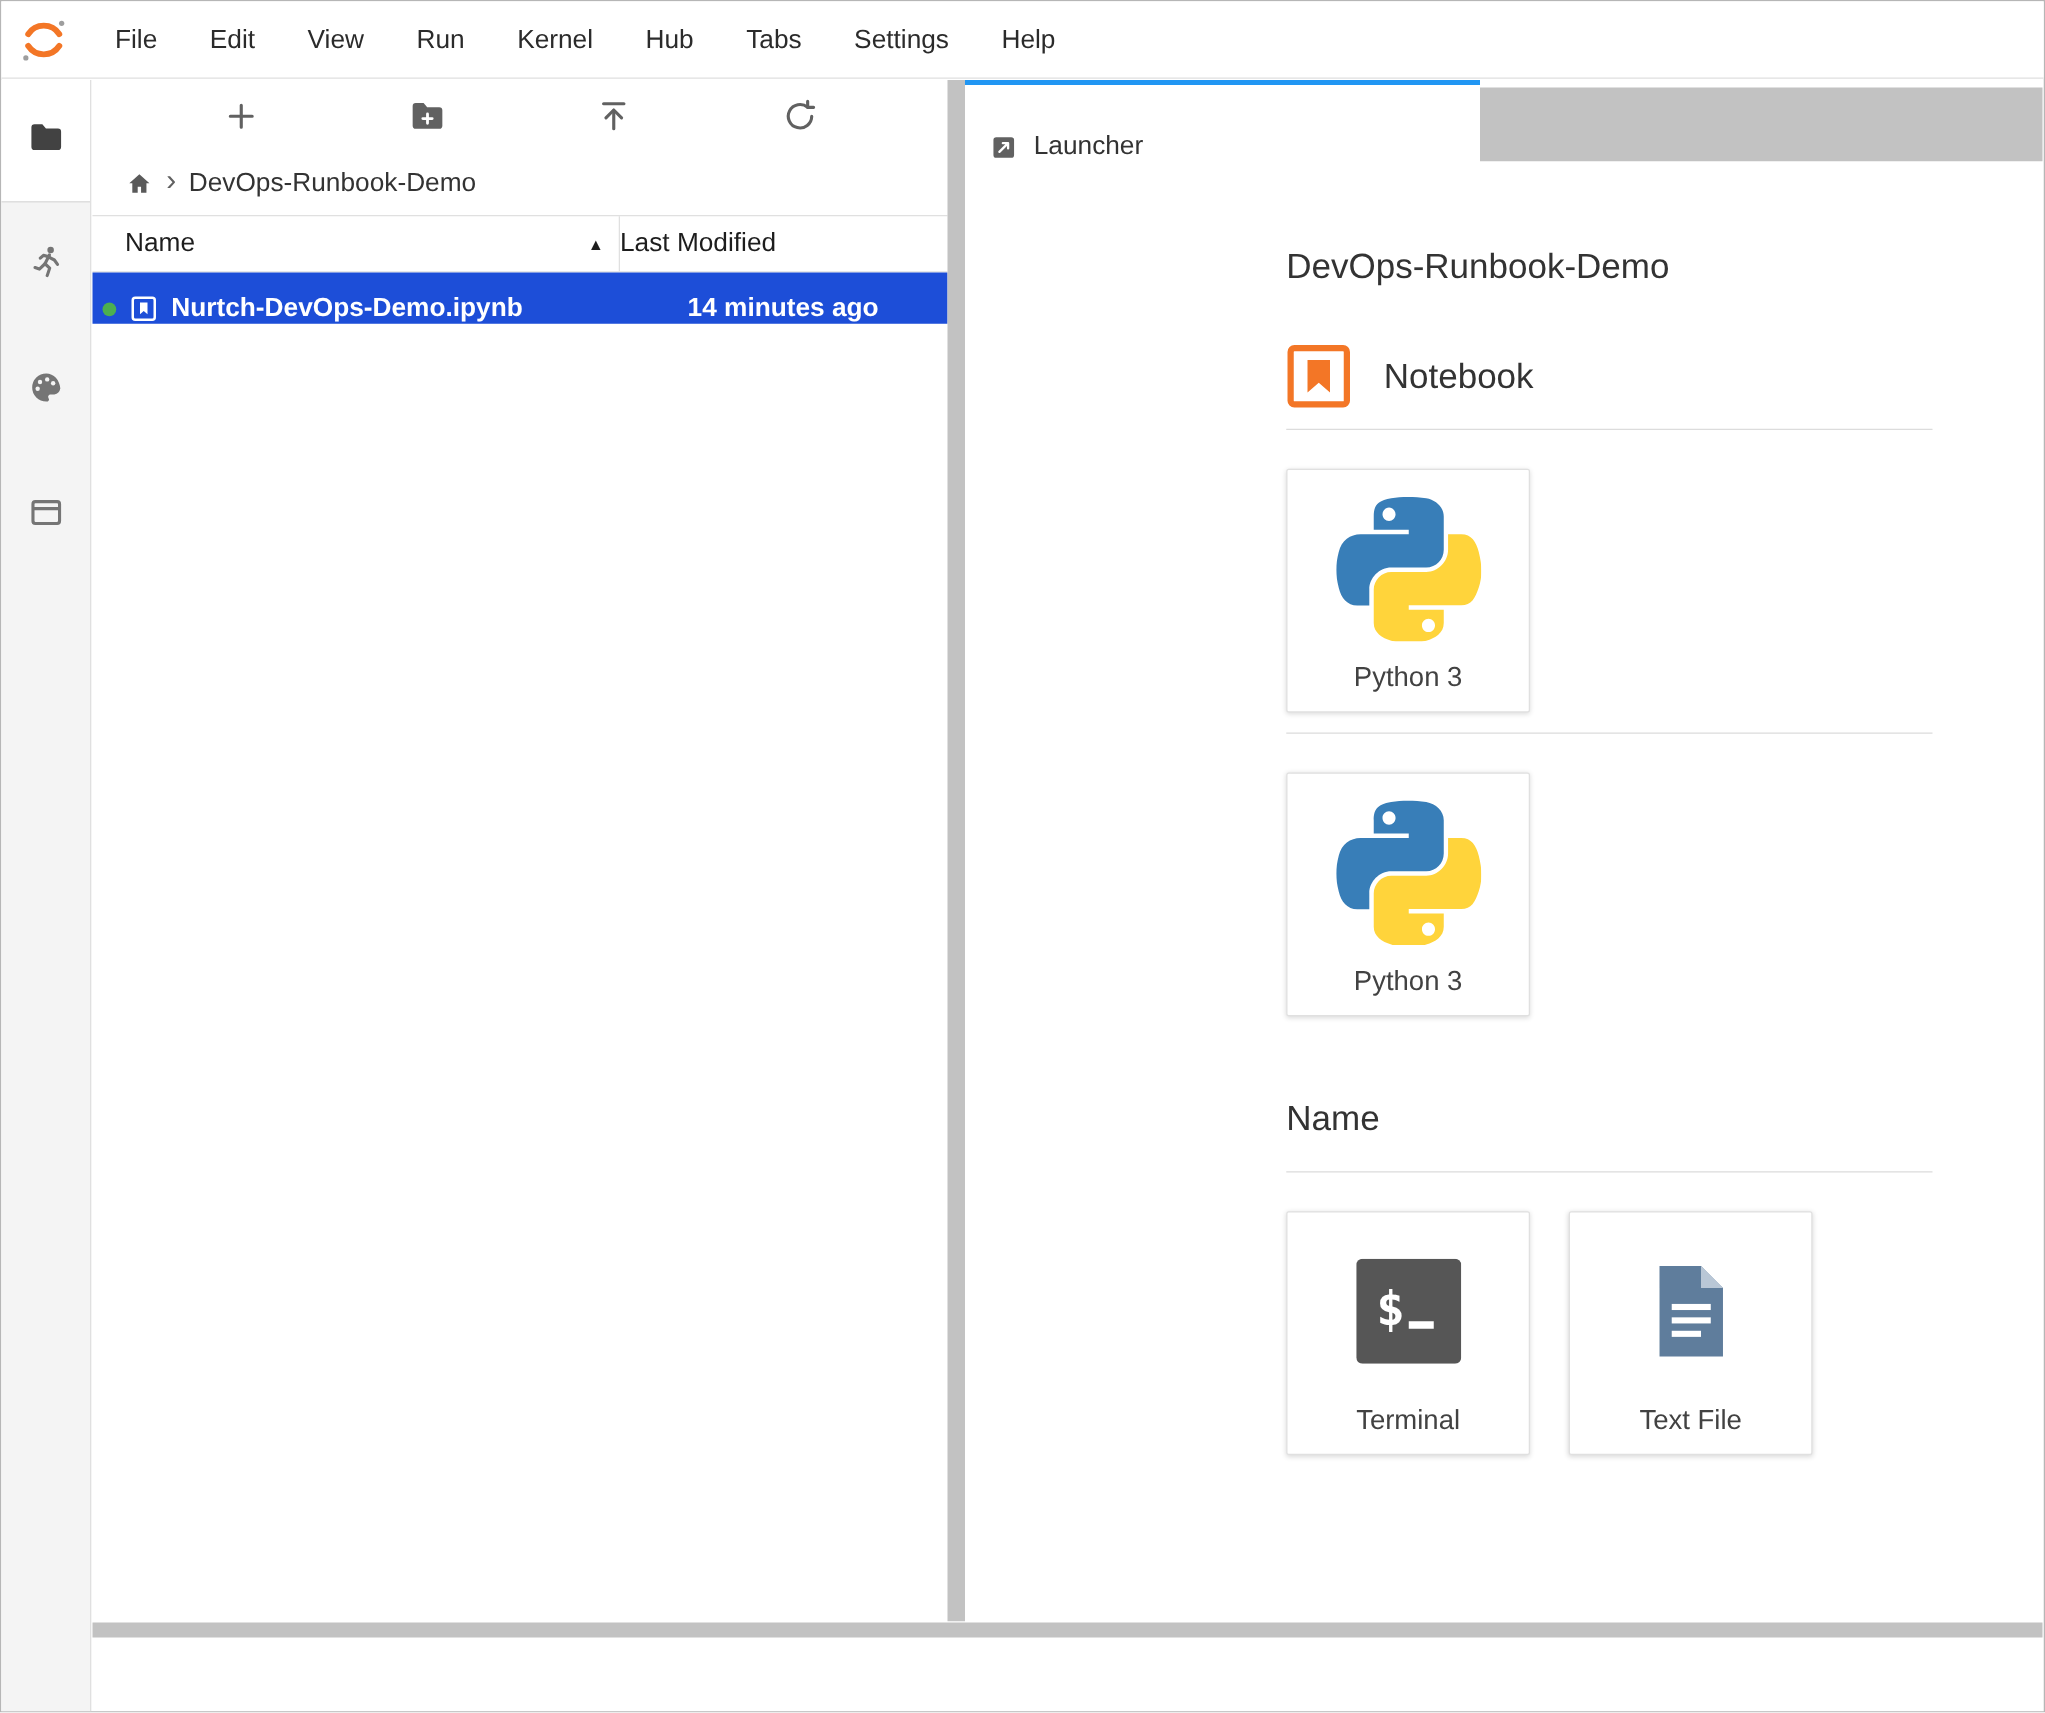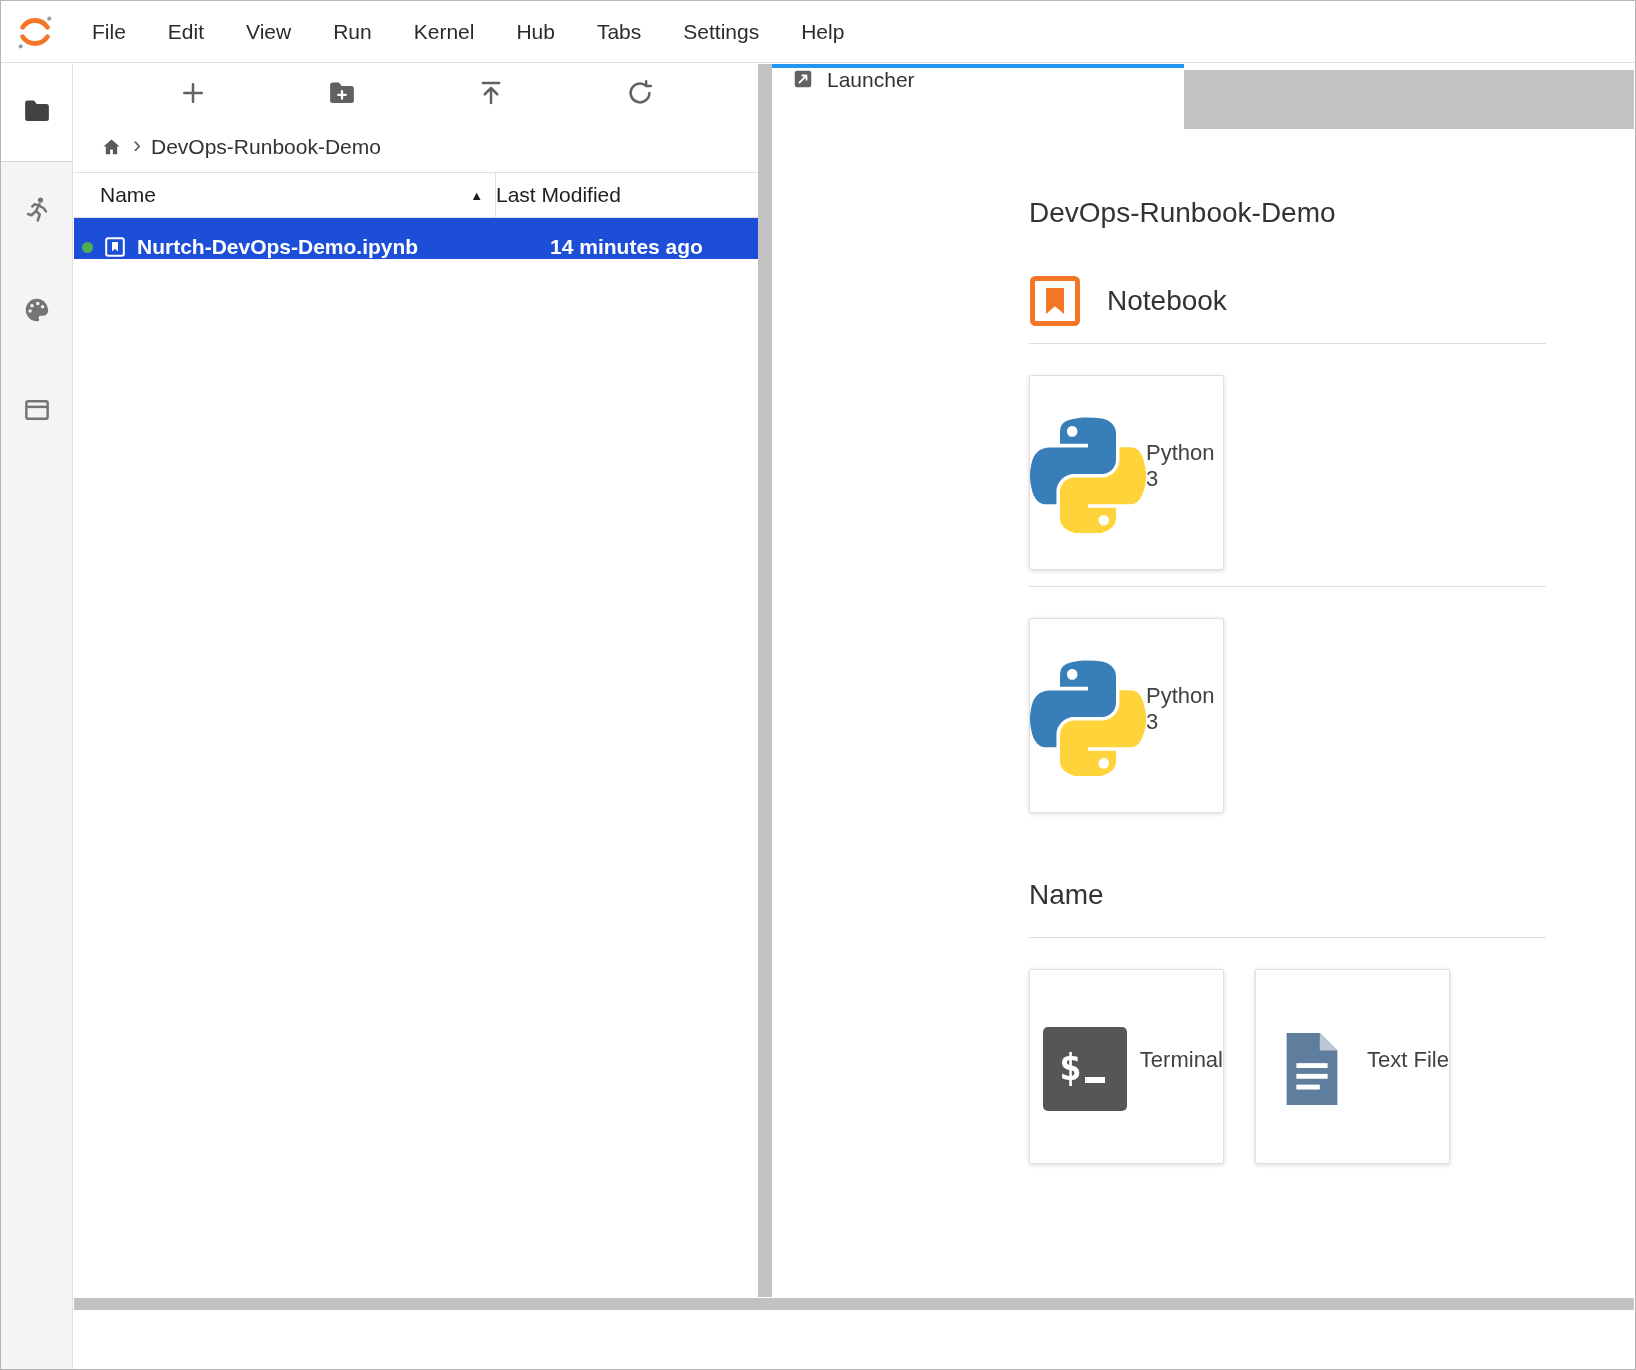--- a/index.html
+++ b/index.html
@@ -40,36 +40,36 @@
   .run-dot { width:11px; height:11px; border-radius:50%; background:#4caf50; flex:none; }
   .row-mod { flex:1; display:flex; align-items:center; justify-content:center; font-weight:600; }
 
   
   .splitter { position:absolute; top:63px; left:757px; width:14px; height:1233px; background:#c2c2c2; cursor:col-resize; }
 
   
   .main { position:absolute; top:63px; left:771px; right:1px; height:1233px; background:#fff; }
   .tabbar { position:absolute; top:0; left:0; right:0; height:65px; background:#fff; }
   .tab-active { position:absolute; top:0; left:0; width:412px; height:65px; background:#fff;
-                border-top:4px solid #2196f3; display:flex; align-items:flex-start; gap:13px;
+                border-top:4px solid #2196f3; display:flex; align-items:flex-end; gap:13px;
                 padding-left:20px; font-size:21px; color:#333; cursor:default; }
   .tabbar-rest { position:absolute; top:6px; left:412px; right:0; bottom:0; background:#c2c2c2; }
 
   .launcher { position:absolute; top:65px; left:0; right:0; bottom:0; padding-left:257px; overflow:hidden; }
   .l-title { margin-top:68px; font-size:28px; font-weight:400; color:#333; }
   .sec-head { margin-top:46px; height:52px; display:flex; align-items:center; gap:26px;
               font-size:28px; color:#333; }
   .sec-head.console { margin-top:56px; }
   .sec-head.other { margin-top:65px; height:34px; }
   .rule { width:517px; height:1px; background:#dcdcdc; margin-top:16px; }
   .rule.other-rule { margin-top:25px; }
   .cards-row { display:flex; gap:31px; }
   .card { margin-top:31px; width:195px; height:195px; background:#fff; border:1px solid #e0e0e0;
           border-radius:2px; box-shadow:0 1px 4px rgba(0,0,0,.15); display:flex;
-          flex-direction:row; align-items:center; cursor:pointer; }
+          flex-direction:column; align-items:center; cursor:pointer; }
   .c-icon { flex:1; display:flex; align-items:center; justify-content:center; padding-top:4px; }
   .c-label { font-size:22px; color:#424242; margin-bottom:14px; }
 
   .bottom-strip { position:absolute; left:73px; right:1px; top:1297px; height:12px; background:#c2c2c2; }
 </style>
 </head>
 <body>
 
 <div class="app">
 

